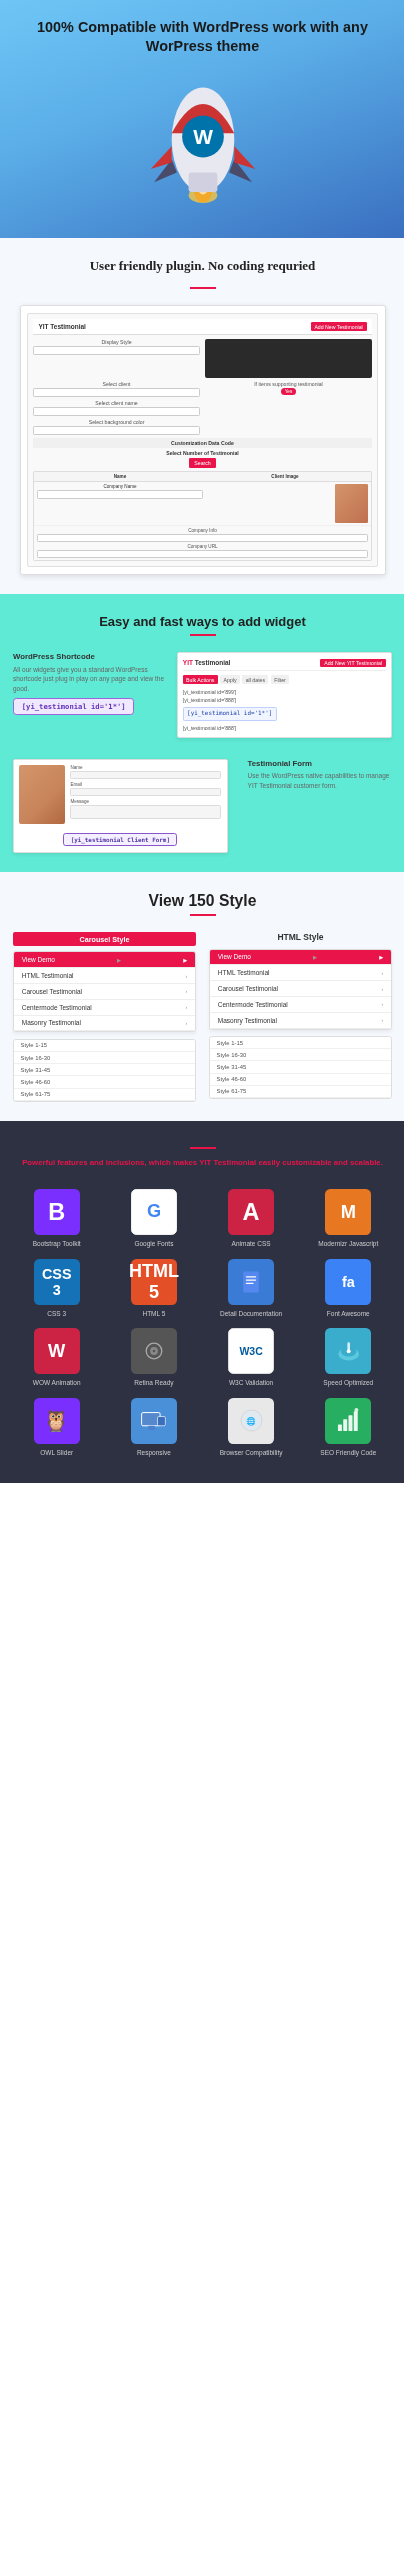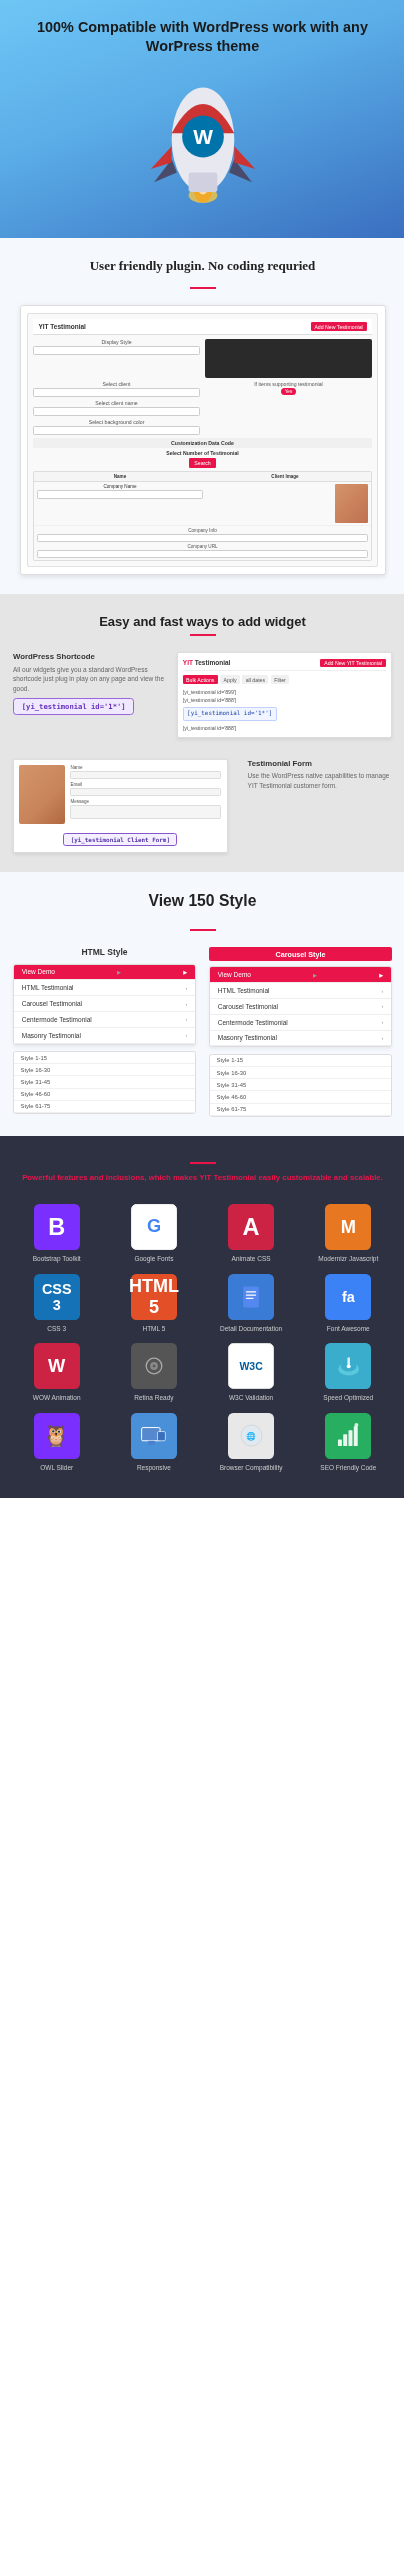--- a/index.html
+++ b/index.html
@@ -129,21 +129,21 @@
     .ps-field-input {
       background: #fff;
       border: 0.7px solid #ccc;
       height: 7.8px;
       width: 100%;
       border-radius: 1.3px;
     }
 
     
     .section-widget {
-      background: #e5e5e5;
+      background: #5eead4;
       padding: 19.6px 13px;
     }
     .section-widget h3 {
       font-size: 13px;
       font-weight: 700;
       color: #222;
       text-align: center;
       margin-bottom: 5.2px;
     }
     .section-divider {
@@ -309,21 +309,21 @@
     
     .section-styles {
       background: #f5f8fc;
       padding: 19.6px 13px;
     }
     .section-styles h2 {
       font-size: 15.7px;
       font-weight: 800;
       color: #222;
       text-align: center;
-      margin-bottom: 19px;
+      margin-bottom: 4px;
     }
     .styles-divider {
       width: 26px;
       height: 2px;
       background: #e8144a;
       margin: 0 auto 16.3px;
     }
     .styles-container {
       display: flex;
       gap: 13px;
@@ -661,21 +661,21 @@
   </div>
 </section>
 
 <section class="section-styles">
   <h2>View 150 Style</h2>
   <div class="styles-divider"></div>
 
   <div class="styles-container">
 
     <div class="style-col">
-      <div class="style-col-title">HTML Style</div>
+      <div class="carousel-label">Carousel Style</div>
       <div class="style-nav-box">
         <div class="style-nav-item active">
           <span>View Demo</span>
           <span class="style-nav-arrow">▶</span>
         </div>
         <div class="style-nav-item">
           <span>HTML Testimonial</span>
           <span class="style-nav-arrow">›</span>
         </div>
         <div class="style-nav-item">
@@ -694,21 +694,21 @@
       <div class="style-list">
         <div class="style-list-item">Style 1-15</div>
         <div class="style-list-item">Style 16-30</div>
         <div class="style-list-item">Style 31-45</div>
         <div class="style-list-item">Style 46-60</div>
         <div class="style-list-item">Style 61-75</div>
       </div>
     </div>
 
     <div class="style-col">
-      <div class="carousel-label">Carousel Style</div>
+      <div class="style-col-title">HTML Style</div>
       <div class="style-nav-box">
         <div class="style-nav-item active">
           <span>View Demo</span>
           <span class="style-nav-arrow">▶</span>
         </div>
         <div class="style-nav-item">
           <span>HTML Testimonial</span>
           <span class="style-nav-arrow">›</span>
         </div>
         <div class="style-nav-item">

